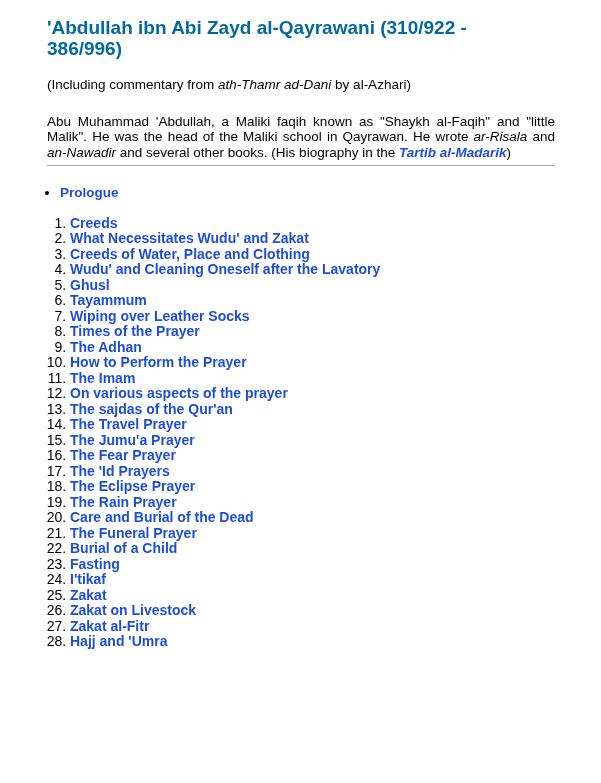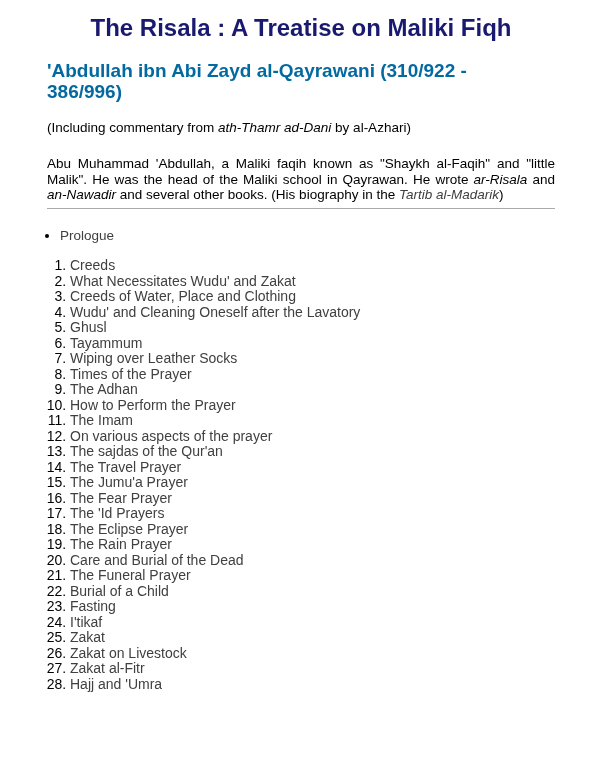--- a/index.html
+++ b/index.html
@@ -36,22 +36,22 @@
     line-height: 15.5px;
     margin: 18px 0 0 0;
   }
   p.bio {
     font-size: 13.5px;
     line-height: 15.5px;
     margin: 21px 0 0 0;
     text-align: justify;
   }
   a.doc-link {
-    color: #404040;
-    font-weight: normal;
+    color: #1d4ed8;
+    font-weight: bold;
     text-decoration: none;
     cursor: pointer;
   }
   a.doc-link.italic { font-style: italic; }
   hr.rule {
     border: none;
     border-top: 1px solid #aaaaaa;
     margin: 5px 0 0 0;
     height: 0;
   }
@@ -72,21 +72,20 @@
   ol.chapter-list li {
     color: #000000;
     font-weight: normal;
   }
 </style>
 </head>
 <body>
 
 <div class="page">
 
-  <h1 class="doc-title">The Risala : A Treatise on Maliki Fiqh</h1>
 
   <h2 class="doc-heading">'Abdullah ibn Abi Zayd al-Qayrawani (310/922 - 386/996)</h2>
 
 
   <p class="note"><span>(Including commentary from </span><i>ath-Thamr ad-Dani</i><span> by al-Azhari)</span></p>
 
   <p class="bio"><span>Abu Muhammad 'Abdullah, a Maliki faqih known as "Shaykh al-Faqih" and "little Malik". He was the head of the Maliki school in Qayrawan. He wrote </span><i>ar-Risala</i><span> and </span><i>an-Nawadir</i><span> and several other books. (His biography in the </span><a class="doc-link italic">Tartib al-Madarik</a><span>)</span></p>
 
   <hr class="rule">
 

